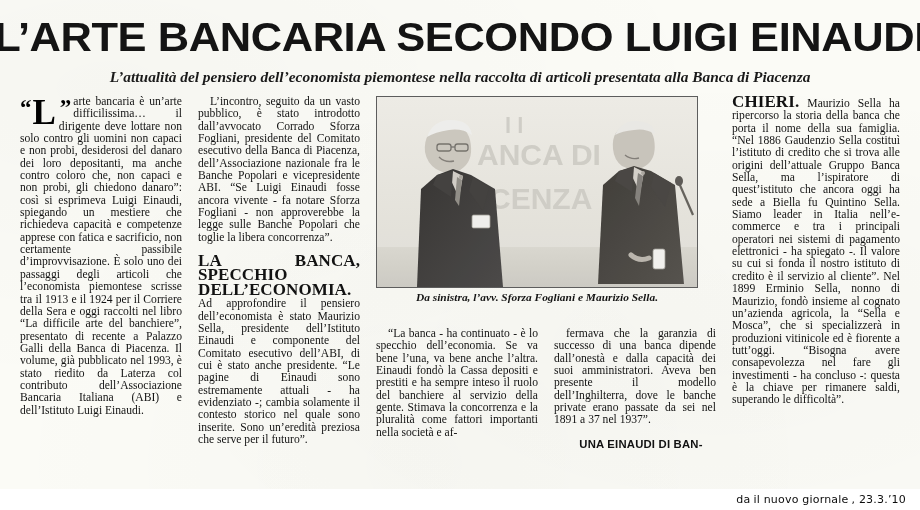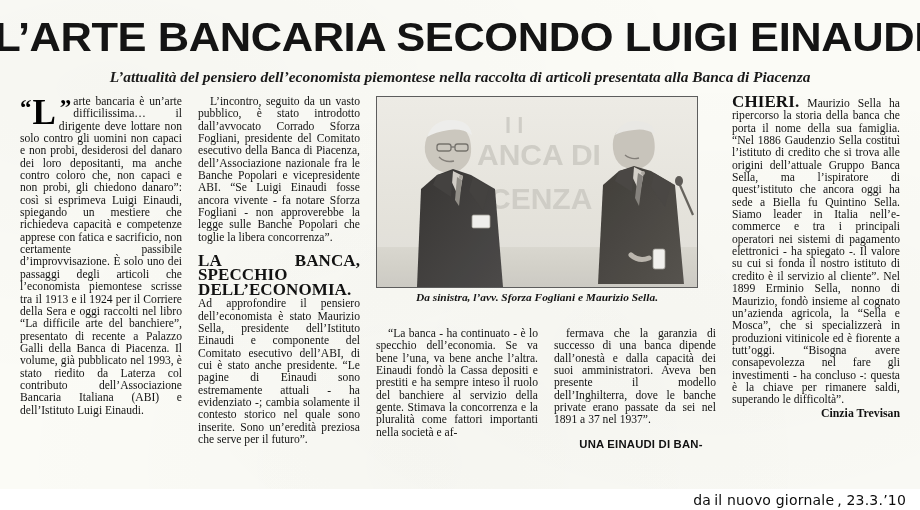--- a/index.html
+++ b/index.html
@@ -181,21 +181,21 @@
   #source-note {
     position: absolute;
     right: 14px;
     top: 489px;
     width: 300px;
     height: 21px;
     display: flex;
     align-items: center;
     justify-content: flex-end;
     font-family: "DejaVu Sans", sans-serif;
-    font-size: 14px;
+    font-size: 11px;
     color: #0c0c0c;
     background: #ffffff;
     letter-spacing: 0.2px;
   }
   #source-note .hw-it {
     padding: 0 3px;
   }
 </style>
 </head>
 <body>
@@ -300,21 +300,20 @@
     <div class="col" id="col4">
       <p>fermava che la garanzia di successo di una banca dipende dall’onestà e dalla capacità dei suoi amministratori. Aveva ben presente il modello dell’Inghilterra, dove le banche private erano passate da sei nel 1891 a 37 nel 1937”.</p>
       <div class="spacer"></div>
       <p class="sectionhead">UNA EINAUDI DI BAN-</p>
     </div>
 
     <div class="col" id="col5">
       <p class="noindent">
         <span class="runhead">CHIERI.</span><span> Maurizio Sella ha ripercorso la storia della banca che porta il nome della sua famiglia. “Nel 1886 Gaudenzio Sella costituì l’istituto di credito che si trova alle origini dell’attuale Gruppo Banca Sella, ma l’ispiratore di quest’istituto che ancora oggi ha sede a Biella fu Quintino Sella. Siamo leader in Italia nell’e-commerce e tra i principali operatori nei sistemi di pagamento elettronici - ha spiegato -. Il valore su cui si fonda il nostro istituto di credito è il servizio al cliente”. Nel 1899 Erminio Sella, nonno di Maurizio, fondò insieme al cognato un’azienda agricola, la “Sella e Mosca”, che si specializzerà in produzioni vitinicole ed è fiorente a tutt’oggi. “Bisogna avere consapevolezza nel fare gli investimenti - ha concluso -: questa è la chiave per rimanere saldi, superando le difficoltà”.</span>
       </p>
-      <p class="byline">Cinzia Trevisan</p>
     </div>
 
   </div>
 </div>
 
 <div id="source-note">
   <span>da</span>
   <span class="hw-it">il nuovo giornale</span>
   <span>, 23.3.’10</span>
 </div>

